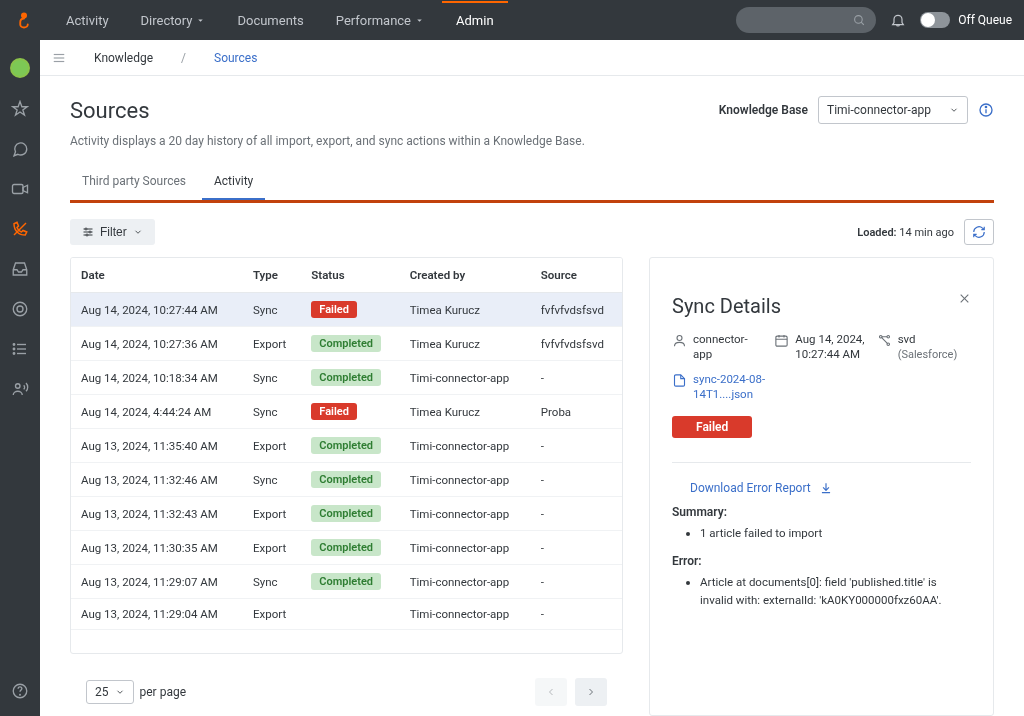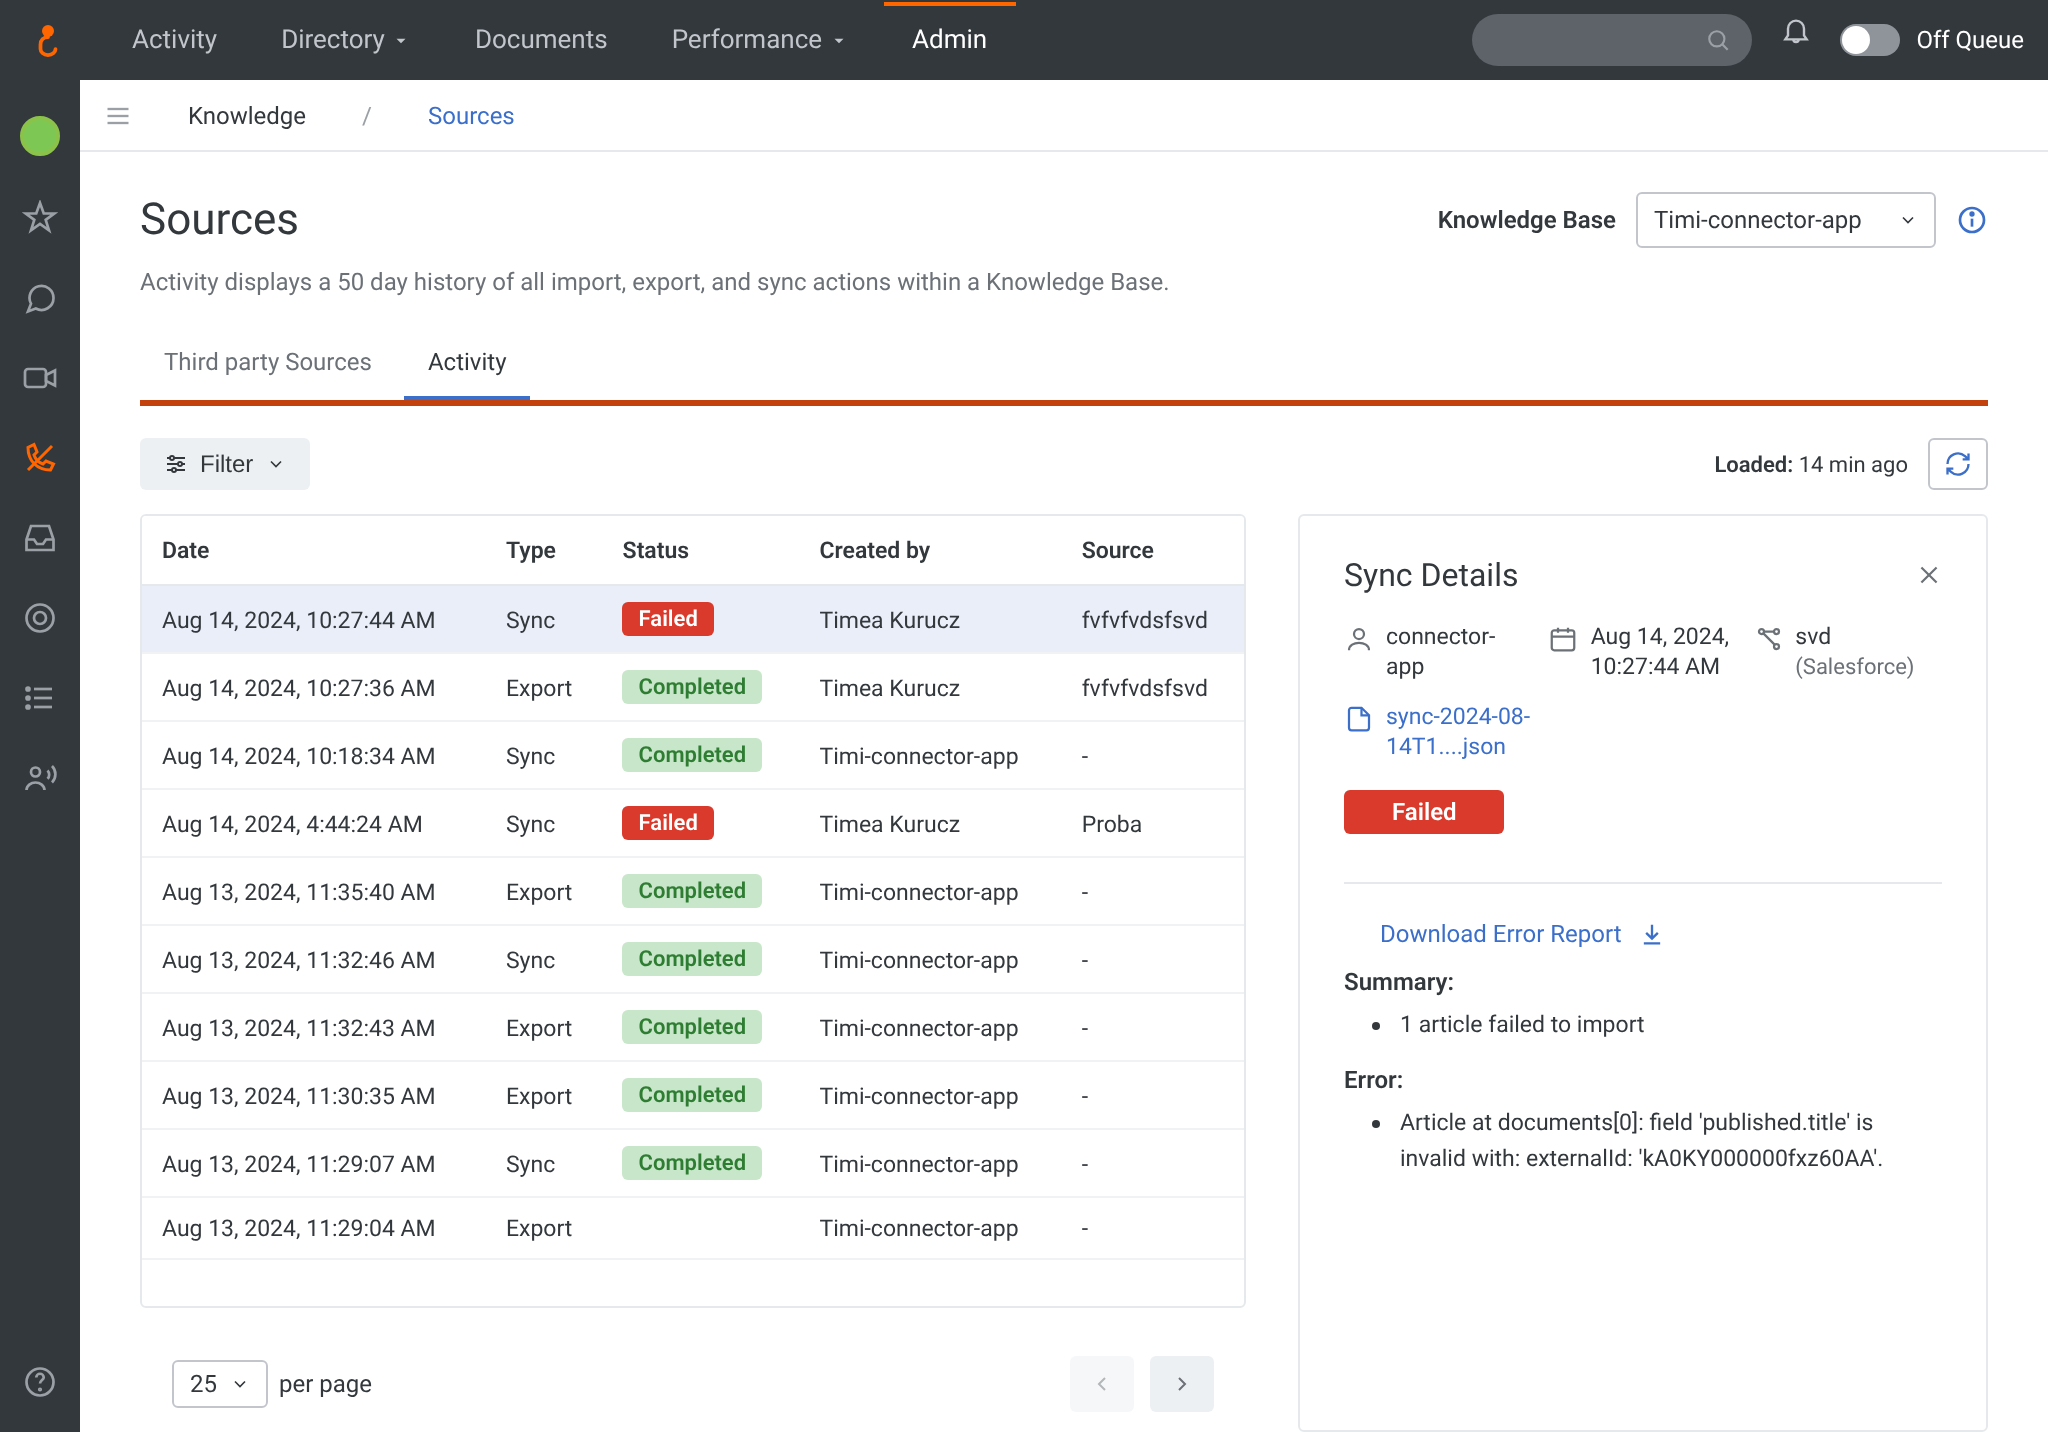--- a/index.html
+++ b/index.html
@@ -4,21 +4,21 @@
 <style>
 * { box-sizing: border-box; margin: 0; padding: 0; }
 body { font-family: -apple-system, BlinkMacSystemFont, "Segoe UI", Roboto, sans-serif; font-size: 12px; color: #33383d; background: #fff; overflow: hidden; }
 
 
 .topbar { height: 40px; background: #33383d; display: flex; align-items: center; padding: 0 12px; }
 .topbar-logo { width: 24px; height: 24px; color: #ff6600; display: flex; align-items: center; justify-content: center; margin-right: 16px; }
 .topnav { display: flex; gap: 4px; flex: 1; }
 .topnav-item { color: #c2c6cc; padding: 10px 14px; font-size: 13px; cursor: pointer; display: flex; align-items: center; gap: 4px; }
 .topnav-item.active { color: #fff; border-top: 2px solid #ff6600; margin-top: -1px; }
-.topbar-right { display: flex; gap: 14px; }
+.topbar-right { display: flex; align-items: center; gap: 14px; }
 .search-box { width: 140px; height: 26px; background: #5d6369; border-radius: 14px; display: flex; align-items: center; padding: 0 10px; }
 .search-icon { color: #9aa0a6; }
 .bell-icon { color: #c2c6cc; cursor: pointer; }
 .toggle-wrap { display: flex; align-items: center; gap: 8px; color: #fff; font-size: 12px; }
 .toggle { width: 30px; height: 16px; background: #8e949a; border-radius: 8px; position: relative; cursor: pointer; }
 .toggle-knob { width: 14px; height: 14px; background: #fff; border-radius: 50%; position: absolute; top: 1px; left: 1px; }
 
 
 .leftrail { position: absolute; top: 40px; left: 0; width: 40px; bottom: 0; background: #33383d; display: flex; flex-direction: column; align-items: center; padding-top: 18px; gap: 22px; }
 .rail-icon { color: #9aa0a6; cursor: pointer; display: flex; }
@@ -66,21 +66,21 @@
 
 .paginator { display: flex; align-items: center; justify-content: space-between; padding: 10px 16px; }
 .perpage { display: flex; align-items: center; gap: 6px; font-size: 12px; }
 .pp-select { border: 1px solid #c2c6cc; border-radius: 3px; padding: 4px 8px; display: flex; align-items: center; gap: 6px; cursor: pointer; }
 .pagebtns { display: flex; gap: 8px; }
 .pagebtn { width: 32px; height: 28px; border: none; background: #edf0f3; border-radius: 3px; display: flex; align-items: center; justify-content: center; cursor: pointer; color: #6b7177; }
 .pagebtn.disabled { opacity: .5; cursor: default; }
 
 .details-panel { width: 345px; border: 1px solid #e6e9ec; border-radius: 3px; padding: 20px 22px; font-size: 12px; overflow: auto; }
 .details-head { display: flex; justify-content: space-between; align-items: center; margin-bottom: 14px; }
-.details-title { font-size: 16px; font-weight: 400; }
+.details-title { font-size: 20px; font-weight: 400; margin-top: 16px; }
 .close-x { cursor: pointer; color: #6b7177; }
 .detail-grid { display: grid; grid-template-columns: 1fr 1fr 1fr; gap: 10px 8px; margin-bottom: 14px; }
 .detail-item { display: flex; align-items: flex-start; gap: 6px; }
 .detail-icon { color: #6b7177; flex-shrink: 0; margin-top: 1px; }
 .detail-text { font-size: 11.5px; line-height: 1.3; }
 .detail-sub { color: #6b7177; font-size: 11px; }
 .detail-link { color: #3b6fc9; cursor: pointer; }
 .fail-badge { display: inline-block; background: #d93a2b; color: #fff; padding: 4px 24px; border-radius: 3px; font-size: 12px; font-weight: 600; margin-bottom: 14px; }
 .divider { height: 1px; background: #e6e9ec; margin: 10px 0 18px; }
 .dl-link { color: #3b6fc9; display: flex; align-items: center; gap: 8px; cursor: pointer; margin-bottom: 10px; margin-left: 18px; font-size: 12px;}
@@ -231,21 +231,21 @@
         <span class="info-icon">
             <svg width="16" height="16" viewBox="0 0 24 24" fill="none" stroke="currentColor" stroke-width="2">
               <circle cx="12" cy="12" r="9"></circle>
               <line x1="12" y1="11" x2="12" y2="17"></line>
               <circle cx="12" cy="7.5" r="1" fill="currentColor"></circle>
             </svg>
           </span>
       </div>
     </div>
 
-    <div class="subtitle">Activity displays a 50 day history of all import, export, and sync actions within a Knowledge Base.</div>
+    <div class="subtitle">Activity displays a 20 day history of all import, export, and sync actions within a Knowledge Base.</div>
 
     <div class="tabs" id="tabs">
         <div class="tab">Third party Sources</div>
         <div class="tab active">Activity</div>
       </div>
 
     <div class="controls">
       <button class="filter-btn">
         <span>
             <svg width="12" height="12" viewBox="0 0 24 24" fill="none" stroke="currentColor" stroke-width="2">

